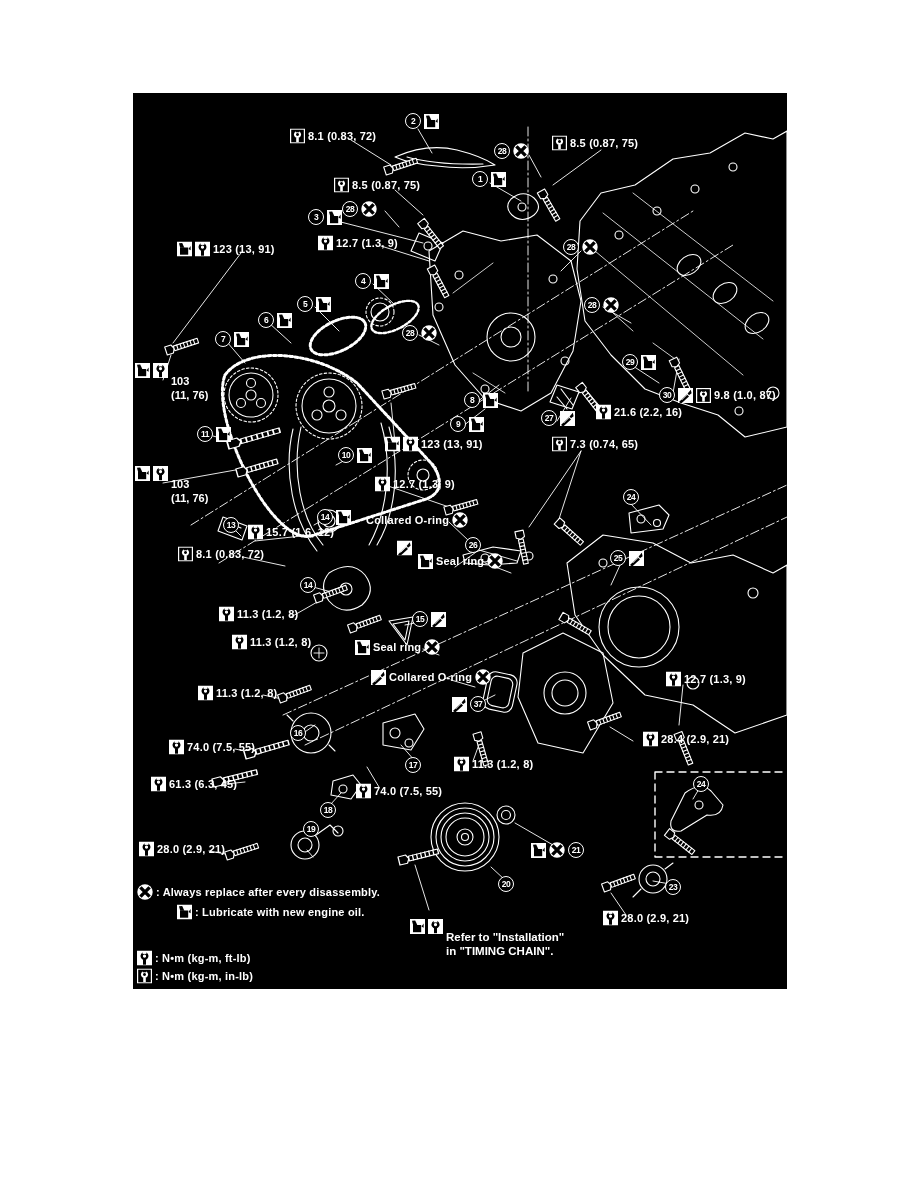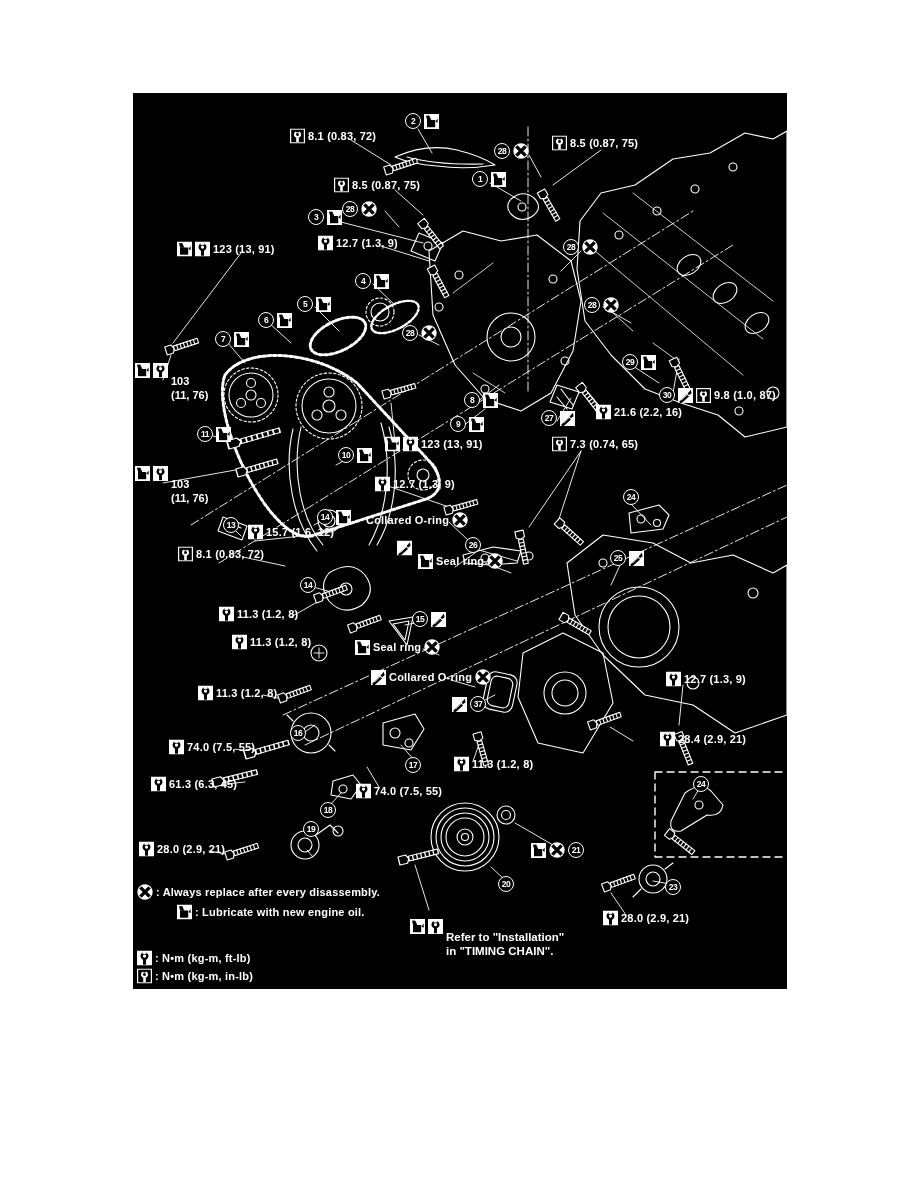--- a/index.html
+++ b/index.html
@@ -782,21 +782,21 @@
           <span class="ic">
             <svg viewBox="0 0 15 15">
               <rect width="15" height="15" fill="#fff"></rect>
               <path fill="#000" fill-rule="evenodd" d="M7.5 1.6 a4 4 0 1 0 0.001 0 Z M7.5 4 a1.6 1.6 0 1 1 -0.001 0 Z"></path>
               <rect x="5.6" y="0.8" width="3.8" height="2.6" fill="#fff"></rect>
               <rect x="6" y="8.6" width="3" height="5.6" fill="#000"></rect>
             </svg>
           </span>
           <span class="txt">12.7 (1.3, 9)</span>
         </div>
-        <div class="lbl" style="left: 498px; top: 646px; padding-left: 29px;">
+        <div class="lbl" style="left: 481px; top: 646px; padding-left: 29px;">
           <span class="ic">
             <svg viewBox="0 0 15 15">
               <rect width="15" height="15" fill="#fff"></rect>
               <path fill="#000" fill-rule="evenodd" d="M7.5 1.6 a4 4 0 1 0 0.001 0 Z M7.5 4 a1.6 1.6 0 1 1 -0.001 0 Z"></path>
               <rect x="5.6" y="0.8" width="3.8" height="2.6" fill="#fff"></rect>
               <rect x="6" y="8.6" width="3" height="5.6" fill="#000"></rect>
             </svg>
           </span>
           <span class="txt">28.4 (2.9, 21)</span>
         </div>

